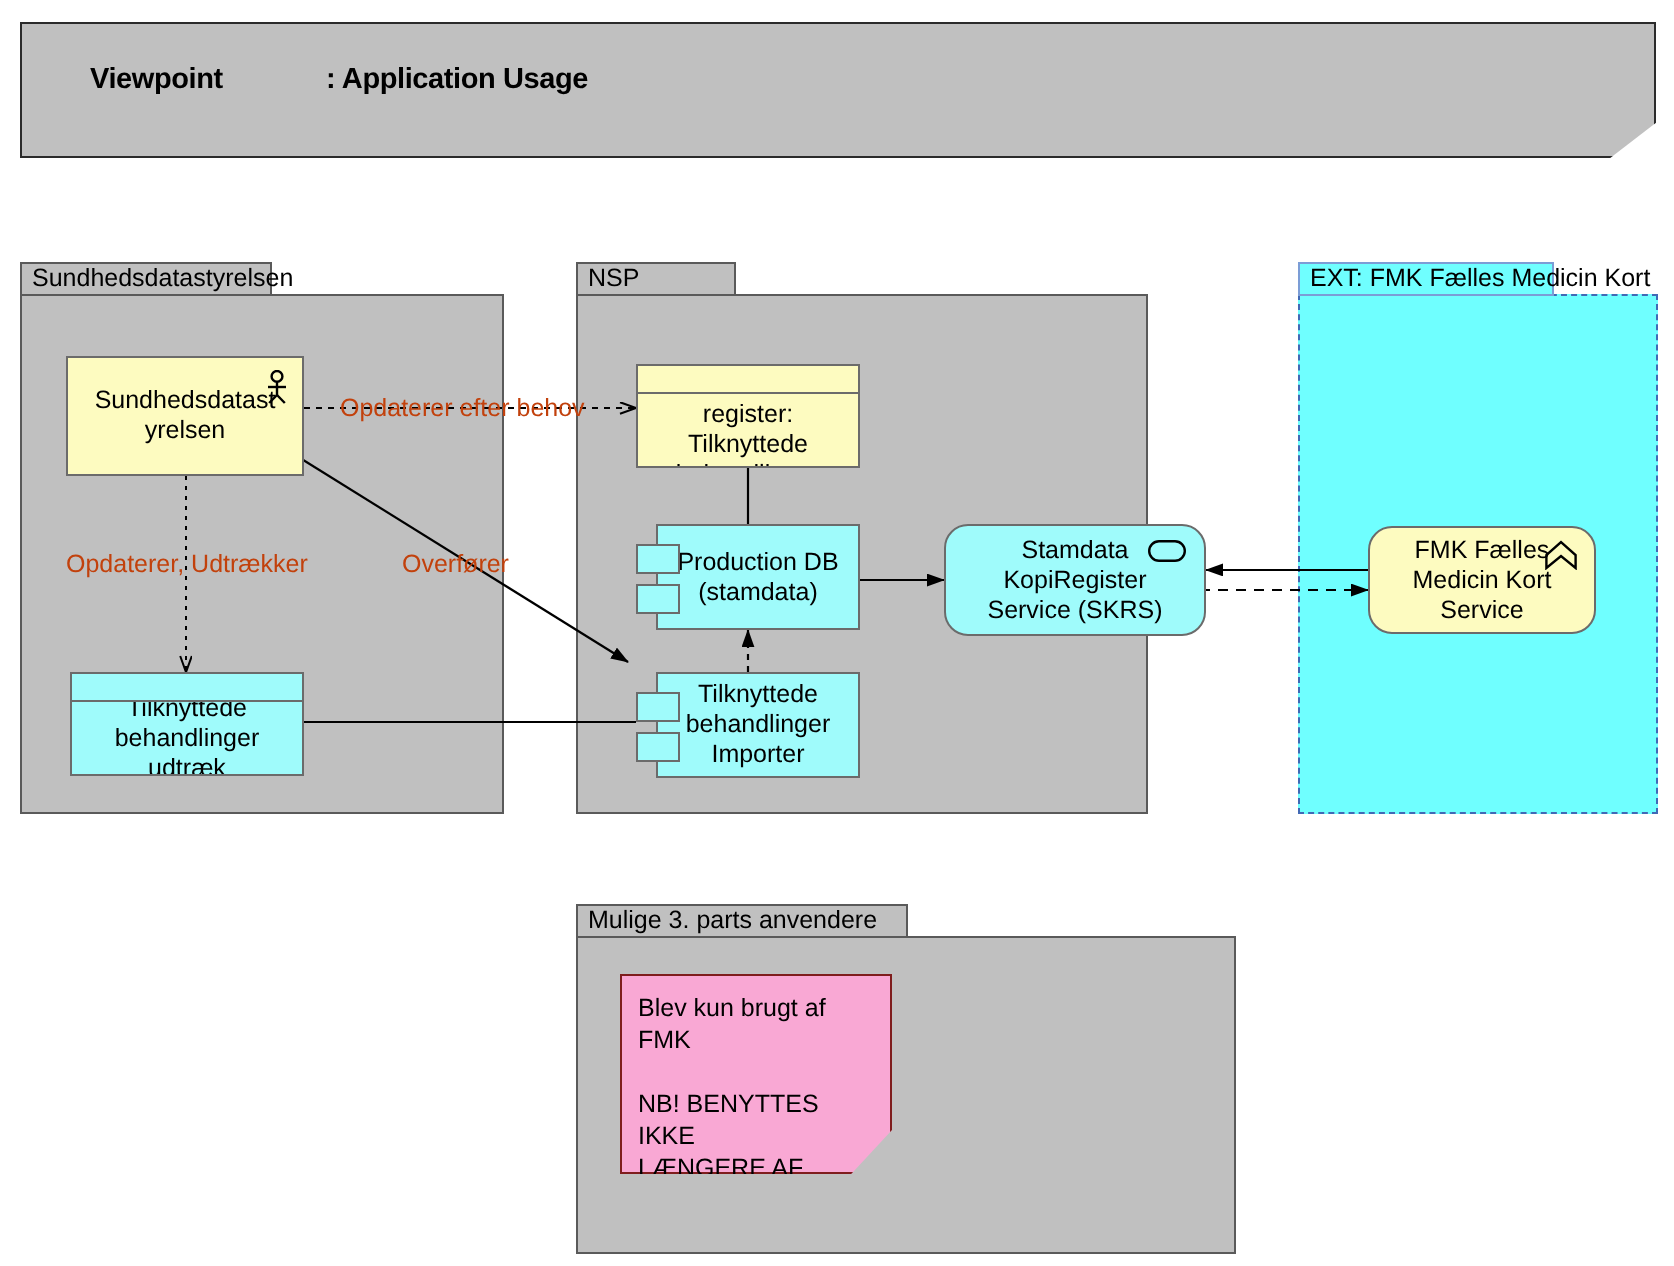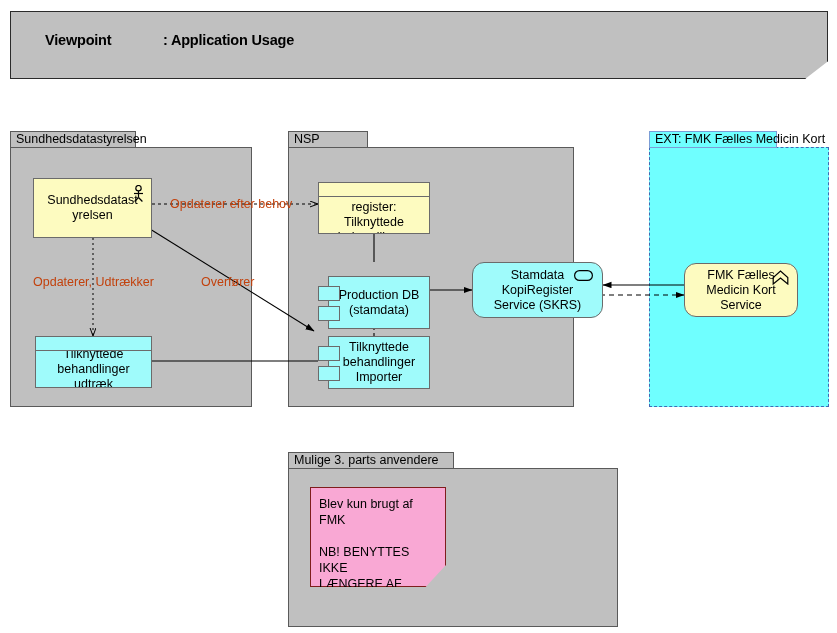--- a/index.html
+++ b/index.html
@@ -274,21 +274,21 @@
 
   <div class="node yellow striped" style="left:318px; top:182px; width:112px; height:52px;">
     <div class="strip"></div>
     <div class="strip-body">
       <span class="label">Stamdata register:
 Tilknyttede
 behandlinger</span>
     </div>
   </div>
 
-  <div class="node cyan" style="left:328px; top:262px; width:102px; height:53px;margin-top:14px;">
+  <div class="node cyan" style="left:328px; top:262px; width:102px; height:53px;">
     <span class="comp-tab" style="top:9px;"></span>
     <span class="comp-tab" style="top:29px;"></span>
     <span class="label">Production DB
 (stamdata)</span>
   </div>
 
   <div class="node cyan" style="left:328px; top:336px; width:102px; height:53px;">
     <span class="comp-tab" style="top:9px;"></span>
     <span class="comp-tab" style="top:29px;"></span>
     <span class="label">Tilknyttede

